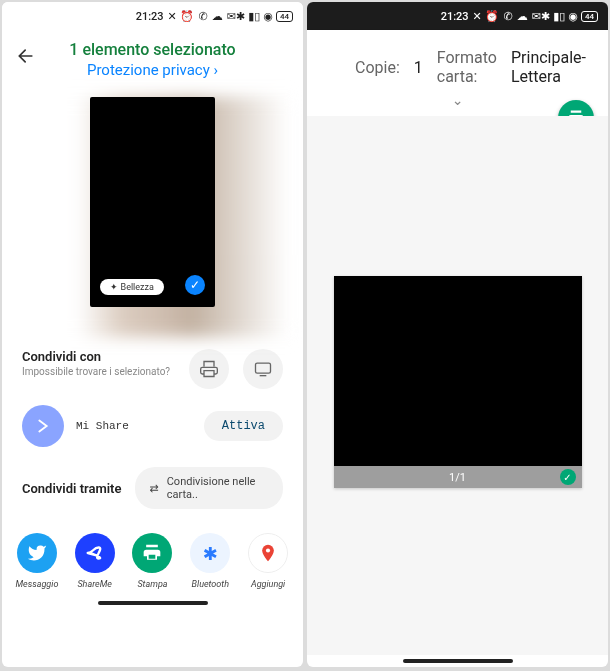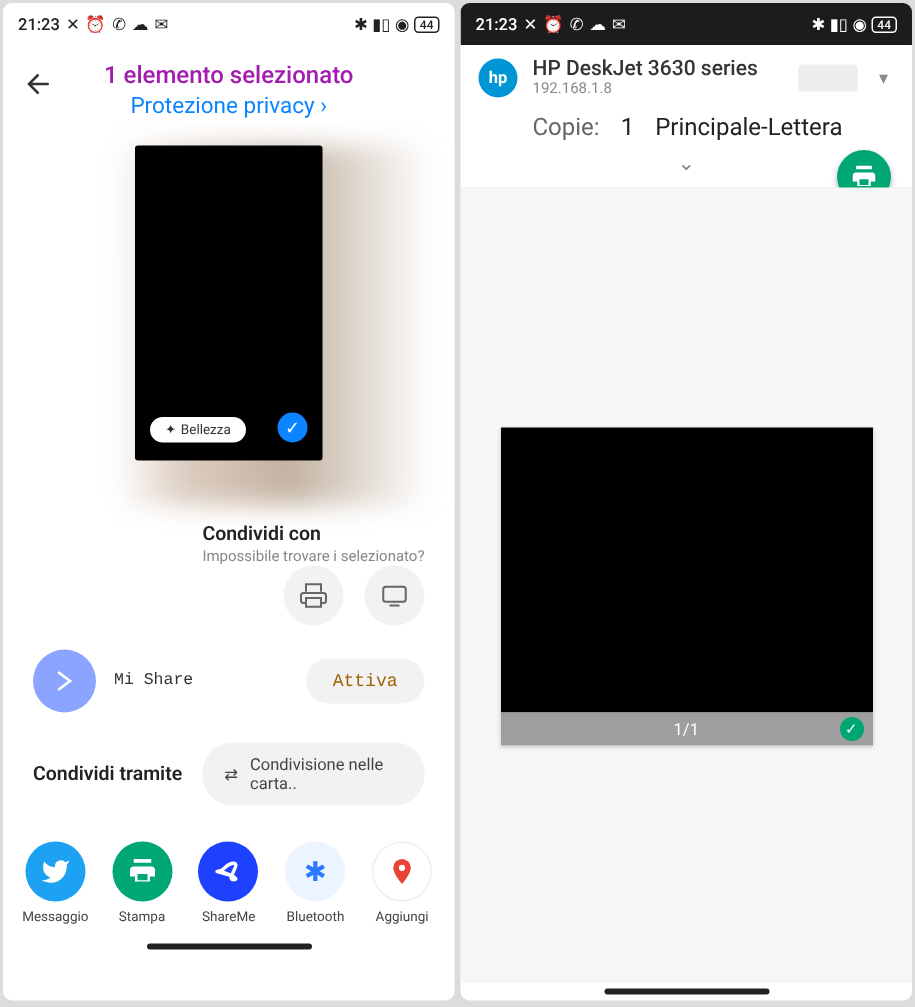--- a/index.html
+++ b/index.html
@@ -22,42 +22,42 @@
     display: flex;
     flex-direction: column;
   }
   
   .statusbar {
     height: 28px;
     background: #fff;
     color: #222;
     display: flex;
     align-items: center;
-    justify-content: space-between;
+    justify-content: flex-end;
     padding: 0 10px;
     font-size: 11px;
     font-weight: 500;
   }
   .statusbar.dark { background: #1c1c1c; color: #fff; }
   .sb-left { display: flex; align-items: center; gap: 4px; }
   .sb-right { display: flex; align-items: center; gap: 3px; font-size: 10px; }
   .sb-icon { font-size: 11px; }
   
   .header1 {
     padding: 10px 14px 6px;
     display: flex;
     align-items: flex-start;
   }
   .back-arrow { width: 24px; margin-top: 6px; }
   .header1-center {
     flex: 1;
     text-align: center;
     margin-left: -24px;
   }
-  .title1 { font-size: 16px; font-weight: 500; color: #a21caf; }
+  .title1 { font-size: 16px; font-weight: 500; color: #15803d; }
   .subtitle1 { font-size: 15px; color: #0a84ff; margin-top: 2px; }
   .image-area {
     height: 240px;
     display: flex;
     justify-content: center;
     position: relative;
     margin-top: 12px;
   }
   .blur-bg {
     position: absolute;
@@ -99,23 +99,22 @@
     display: flex;
     align-items: center;
     justify-content: center;
     font-size: 12px;
   }
   .section {
     padding: 12px 20px 6px;
   }
   .section-row {
     display: flex;
-    align-items: flex-end;
+    align-items: flex-start;
     justify-content: space-between;
-    flex-direction: column;
   }
   .section-title { font-size: 13px; font-weight: 600; color: #222; }
   .section-sub { font-size: 10px; color: #888; margin-top: 2px; }
   .round-btn {
     width: 40px;
     height: 40px;
     border-radius: 50%;
     background: #f2f2f2;
     display: flex;
     align-items: center;
@@ -140,21 +139,21 @@
     justify-content: center;
     color: #fff;
     font-size: 18px;
   }
   .mishare-label { font-size: 11px; color: #333; flex: 1; }
   .attiva-btn {
     background: #f2f2f2;
     border-radius: 20px;
     padding: 8px 18px;
     font-size: 12px;
-    color: #a16207;
+    color: #0c4a6e;
   }
   .share-via-row {
     display: flex;
     align-items: center;
     padding: 10px 20px;
     gap: 14px;
   }
   .nearby-pill {
     background: #f2f2f2;
     border-radius: 20px;
@@ -182,21 +181,21 @@
   .app-icon {
     width: 40px;
     height: 40px;
     border-radius: 50%;
     display: flex;
     align-items: center;
     justify-content: center;
     color: #fff;
     font-size: 18px;
   }
-  .app-label { font-size: 9px; color: #444; text-align: center; }
+  .app-label { font-size: 9px; color: #444; text-align: center; font-style: italic; }
   .home-bar {
     width: 110px;
     height: 4px;
     background: #222;
     border-radius: 3px;
     margin: 4px auto 4px;
   }
   
   .print-header {
     background: #fff;
@@ -393,34 +392,34 @@
   <div class="app-row">
     <div class="app-item">
       <div class="app-icon" style="background:#1DA1F2">
         <svg width="20" height="20" viewBox="0 0 24 24" fill="#fff">
             <path d="M23 3a10.9 10.9 0 01-3.14 1.53A4.48 4.48 0 0016 3a4.5 4.5 0 00-4.5 4.5v1A10.66 10.66 0 013 4s-4 9 5 13a11.64 11.64 0 01-7 2c9 5 20 0 20-11.5a4.5 4.5 0 00-.08-.83A7.72 7.72 0 0023 3z"></path>
           </svg>
       </div>
       <div class="app-label">Messaggio</div>
     </div>
     <div class="app-item">
+      <div class="app-icon" style="background:#1e40ff">
+        <svg width="22" height="22" viewBox="0 0 24 24" fill="none" stroke="#fff" stroke-width="2.5">
+            <path d="M4 12c6 0 6-6 12-6s-6 12 0 12-6-6-12-6" stroke-linecap="round"></path>
+          </svg>
+      </div>
+      <div class="app-label">ShareMe</div>
+    </div>
+    <div class="app-item">
       <div class="app-icon" style="background:#00a775">
         <svg width="20" height="20" viewBox="0 0 24 24" fill="#fff">
             <path d="M19 8H5a3 3 0 00-3 3v5h4v4h12v-4h4v-5a3 3 0 00-3-3zm-3 11H8v-5h8v5zm3-14H5V2h14v3z"></path>
           </svg>
       </div>
       <div class="app-label">Stampa</div>
-    </div>
-    <div class="app-item">
-      <div class="app-icon" style="background:#1e40ff">
-        <svg width="22" height="22" viewBox="0 0 24 24" fill="none" stroke="#fff" stroke-width="2.5">
-            <path d="M4 12c6 0 6-6 12-6s-6 12 0 12-6-6-12-6" stroke-linecap="round"></path>
-          </svg>
-      </div>
-      <div class="app-label">ShareMe</div>
     </div>
     <div class="app-item">
       <div class="app-icon" style="background:#ecf4ff;color:#2a7bff">✱</div>
       <div class="app-label">Bluetooth</div>
     </div>
     <div class="app-item">
       <div class="app-icon" style="background:#fff;border:1px solid #eee">
         <svg width="20" height="20" viewBox="0 0 24 24">
             <path d="M12 2a7 7 0 00-7 7c0 5 7 13 7 13s7-8 7-13a7 7 0 00-7-7z" fill="#EA4335"></path>
             <circle cx="12" cy="9" r="2.5" fill="#fff"></circle>
@@ -445,32 +444,24 @@
     </div>
     <div class="sb-right">
       <span class="sb-icon">✱</span>
       <span class="sb-icon">▮▯</span>
       <span class="sb-icon">◉</span>
       <span style="border:1px solid #fff;border-radius:3px;padding:0 3px;font-size:8px;">44</span>
     </div>
   </div>
 
   <div class="print-header">
-    <div class="printer-row">
-      <div class="hp-icon">hp</div>
-      <div class="printer-text">
-        <div class="printer-name">HP DeskJet 3630 series</div>
-        <div class="printer-ip">192.168.1.8</div>
-      </div>
-      <div class="printer-count"></div>
-      <div class="dropdown-caret">▾</div>
-    </div>
     <div class="settings-row">
       <span>Copie:</span>
       <span class="settings-val">1</span>
+      <span>Formato carta:</span>
       <span class="settings-val">Principale-Lettera</span>
     </div>
     <div class="expand-row">⌄</div>
   </div>
 
   <div class="print-fab">
     <svg width="18" height="18" viewBox="0 0 24 24" fill="#fff">
         <path d="M19 8H5a3 3 0 00-3 3v5h4v4h12v-4h4v-5a3 3 0 00-3-3zm-3 11H8v-5h8v5zm3-14H5V2h14v3z"></path>
       </svg>
   </div>

